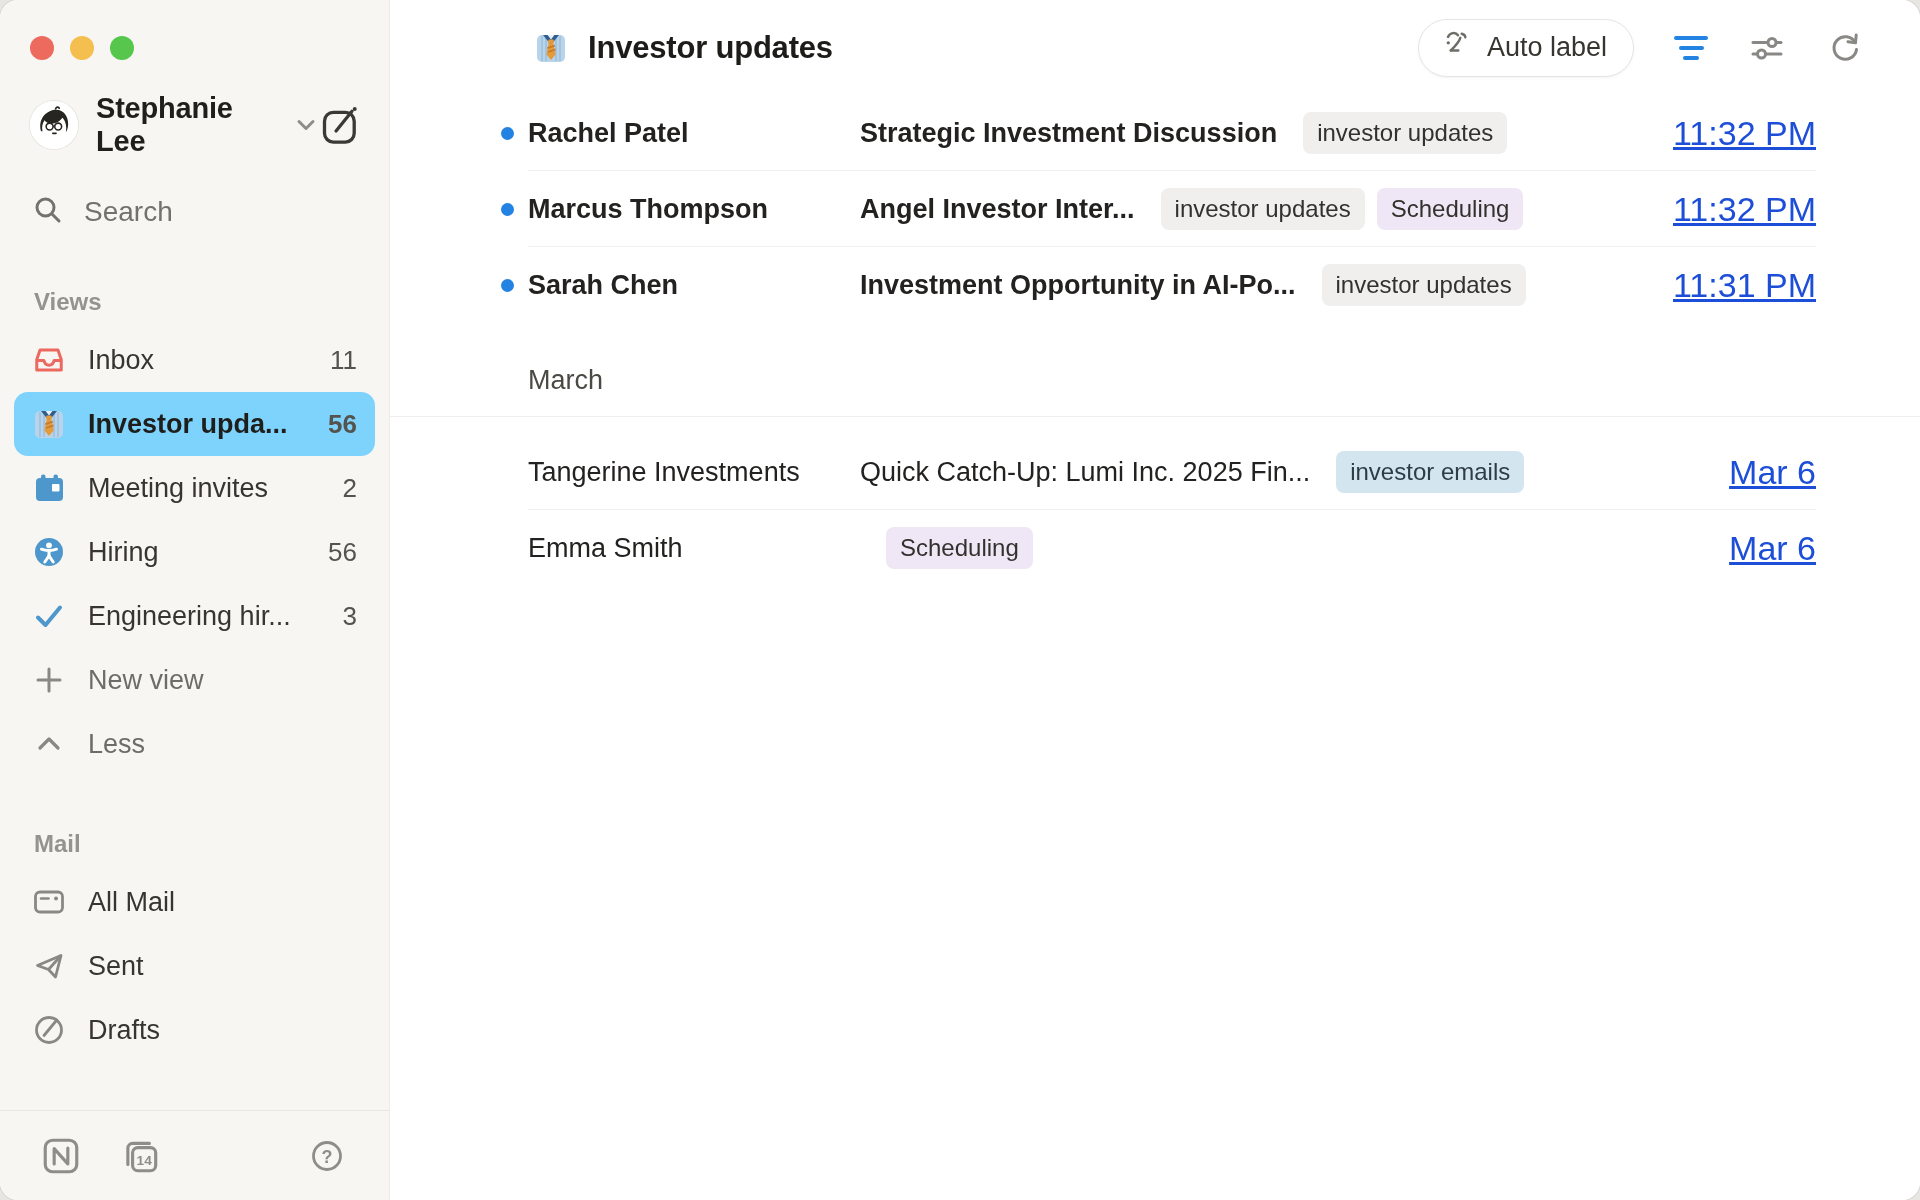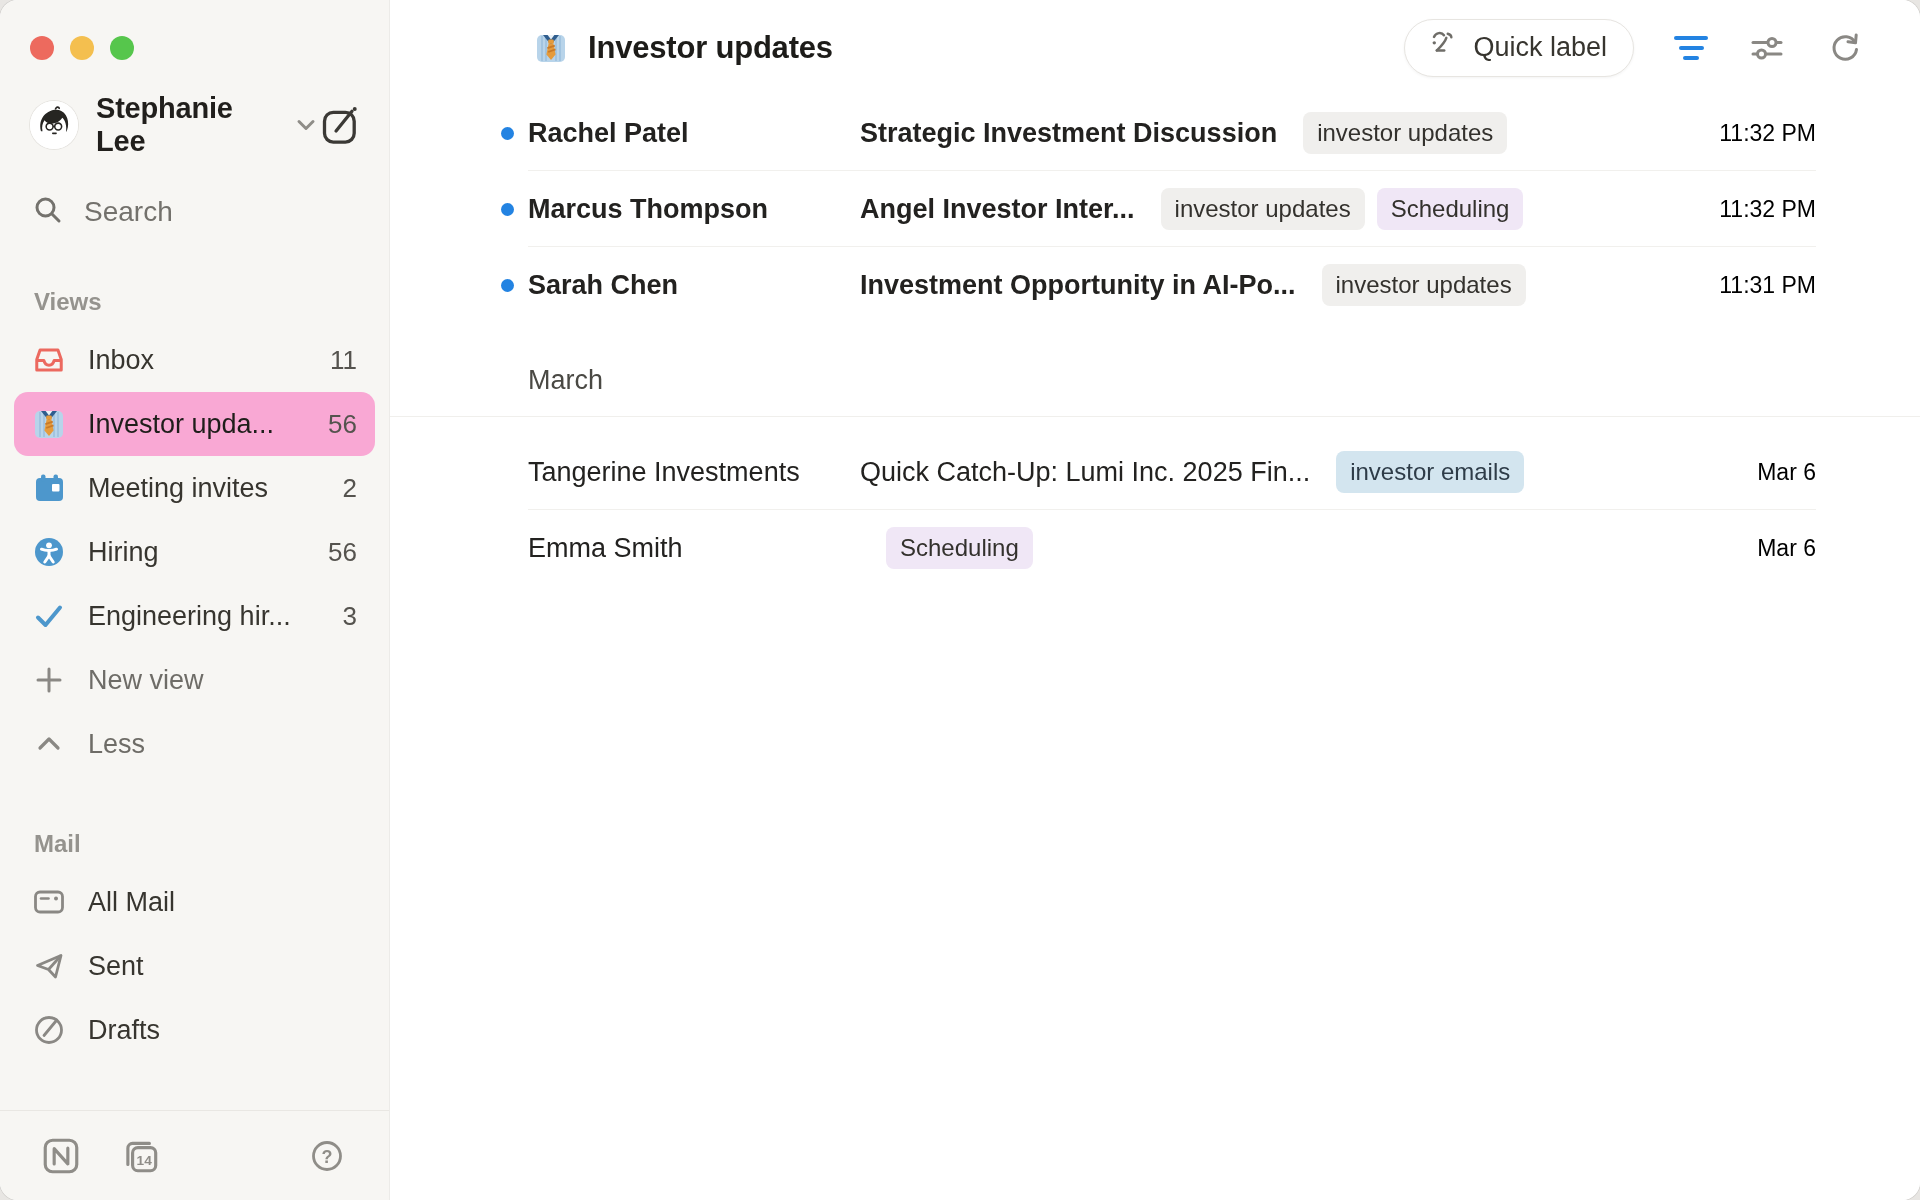--- a/index.html
+++ b/index.html
@@ -40,21 +40,21 @@
   .search-row { display:flex; align-items:center; gap:20px; margin:36px 0 0 32px; }
   .search-label { font-size:28px; color:#73716c; }
 
   .section-label { font-size:24px; font-weight:600; color:#95938e; margin:58px 0 12px 34px; }
   .nav { margin:0 14px; }
   .nav-item {
     height:64px; display:flex; align-items:center; gap:22px;
     padding:0 18px; border-radius:14px; cursor:pointer;
     font-size:27px; color:#37352f;
   }
-  .nav-item.selected { background:#f9a8d4; font-weight:400; color:#1f1e1b; }
+  .nav-item.selected { background:#7dd3fc; font-weight:700; color:#1f1e1b; }
   .nav-icon { width:34px; height:34px; flex:none; display:grid; place-items:center; }
   .nav-count { margin-left:auto; font-size:26px; color:#55534e; }
   .nav-item.action { color:#6e6c67; }
 
   .mail-label { margin-top:54px; }
   .sidebar-footer {
     margin-top:auto; height:90px; border-top:1px solid #e9e7e3;
     display:flex; padding:0 42px 0 40px; gap:38px;
   }
   .footer-spacer { flex:1; }
@@ -93,21 +93,21 @@
   .unread-dot.hidden { visibility:hidden; }
   .sender { width:332px; flex:none; font-size:27px; color:#232220; white-space:nowrap; overflow:hidden; }
   .subject { font-size:27px; color:#232220; white-space:nowrap;text-align:center; }
   .email-row.unread .sender { font-weight:700; }
   .email-row.unread .subject { font-weight:600; }
   .tags { display:flex; gap:12px; margin-left:26px; flex:none; }
   .tag { font-size:24px; line-height:1; padding:9px 14px; border-radius:8px; white-space:nowrap; }
   .tag-gray   { background:var(--tag_gray_bg,#f0efed);   color:#33312d; }
   .tag-purple { background:var(--tag_purple_bg,#f0e7f6); color:#33312d; }
   .tag-blue   { background:var(--tag_blue_bg,#d3e5ef);   color:#2e3c48; }
-  .time { margin-left:auto; padding-left:20px; font-size:23px; color:#000000; white-space:nowrap; }
+  .time { margin-left:auto; padding-left:20px; font-size:34px; color:#1d4ed8; white-space:nowrap;text-decoration:underline; }
 
   .month-section-header { padding:42px 0 20px 138px; }
   .month-label { font-size:27px; color:#4a4944; }
   .month-divider { height:1px; background:#f0efec; margin:0; }
   .month-rows { padding-top:17px; }
 </style>
 </head>
 <body>
 
 <div class="window">
@@ -305,21 +305,21 @@
       <h1 class="page-title">Investor updates</h1>
       <div class="header-controls">
         <button class="auto-label-btn">
           <span id="autolabel-icon-slot"><svg width="36" height="36" viewBox="0 0 38 38" fill="none" stroke="#6f6d68" stroke-width="2.6" stroke-linecap="round">
                 <path d="M9.5 11.5 C11.5 6.8 17.5 6.2 20 9.8"></path>
                 <path d="M24 8.2 C26.2 8.8 27.8 10.4 27.8 12"></path>
                 <path d="M22.5 12.5 C21 17.5 16.5 21.8 12.5 25.8"></path>
                 <path d="M12.5 25.8 H20.3"></path>
                 <circle cx="9.8" cy="17.8" r="1.8" fill="#6f6d68" stroke="none"></circle>
               </svg></span>
-          <span>Quick label</span>
+          <span>Auto label</span>
         </button>
         <span class="icon-btn filter-lines">
           <span class="fl-1"></span>
             <span class="fl-2"></span>
             <span class="fl-3"></span>
         </span>
         <span class="icon-btn" id="sliders-slot">
             <svg width="38" height="38" viewBox="0 0 38 38" fill="none">
               <path d="M5 13.5 H33" stroke="#8a8884" stroke-width="3" stroke-linecap="round"></path>
               <circle cx="24" cy="13.5" r="4" fill="#ffffff" stroke="#8a8884" stroke-width="3"></circle>

